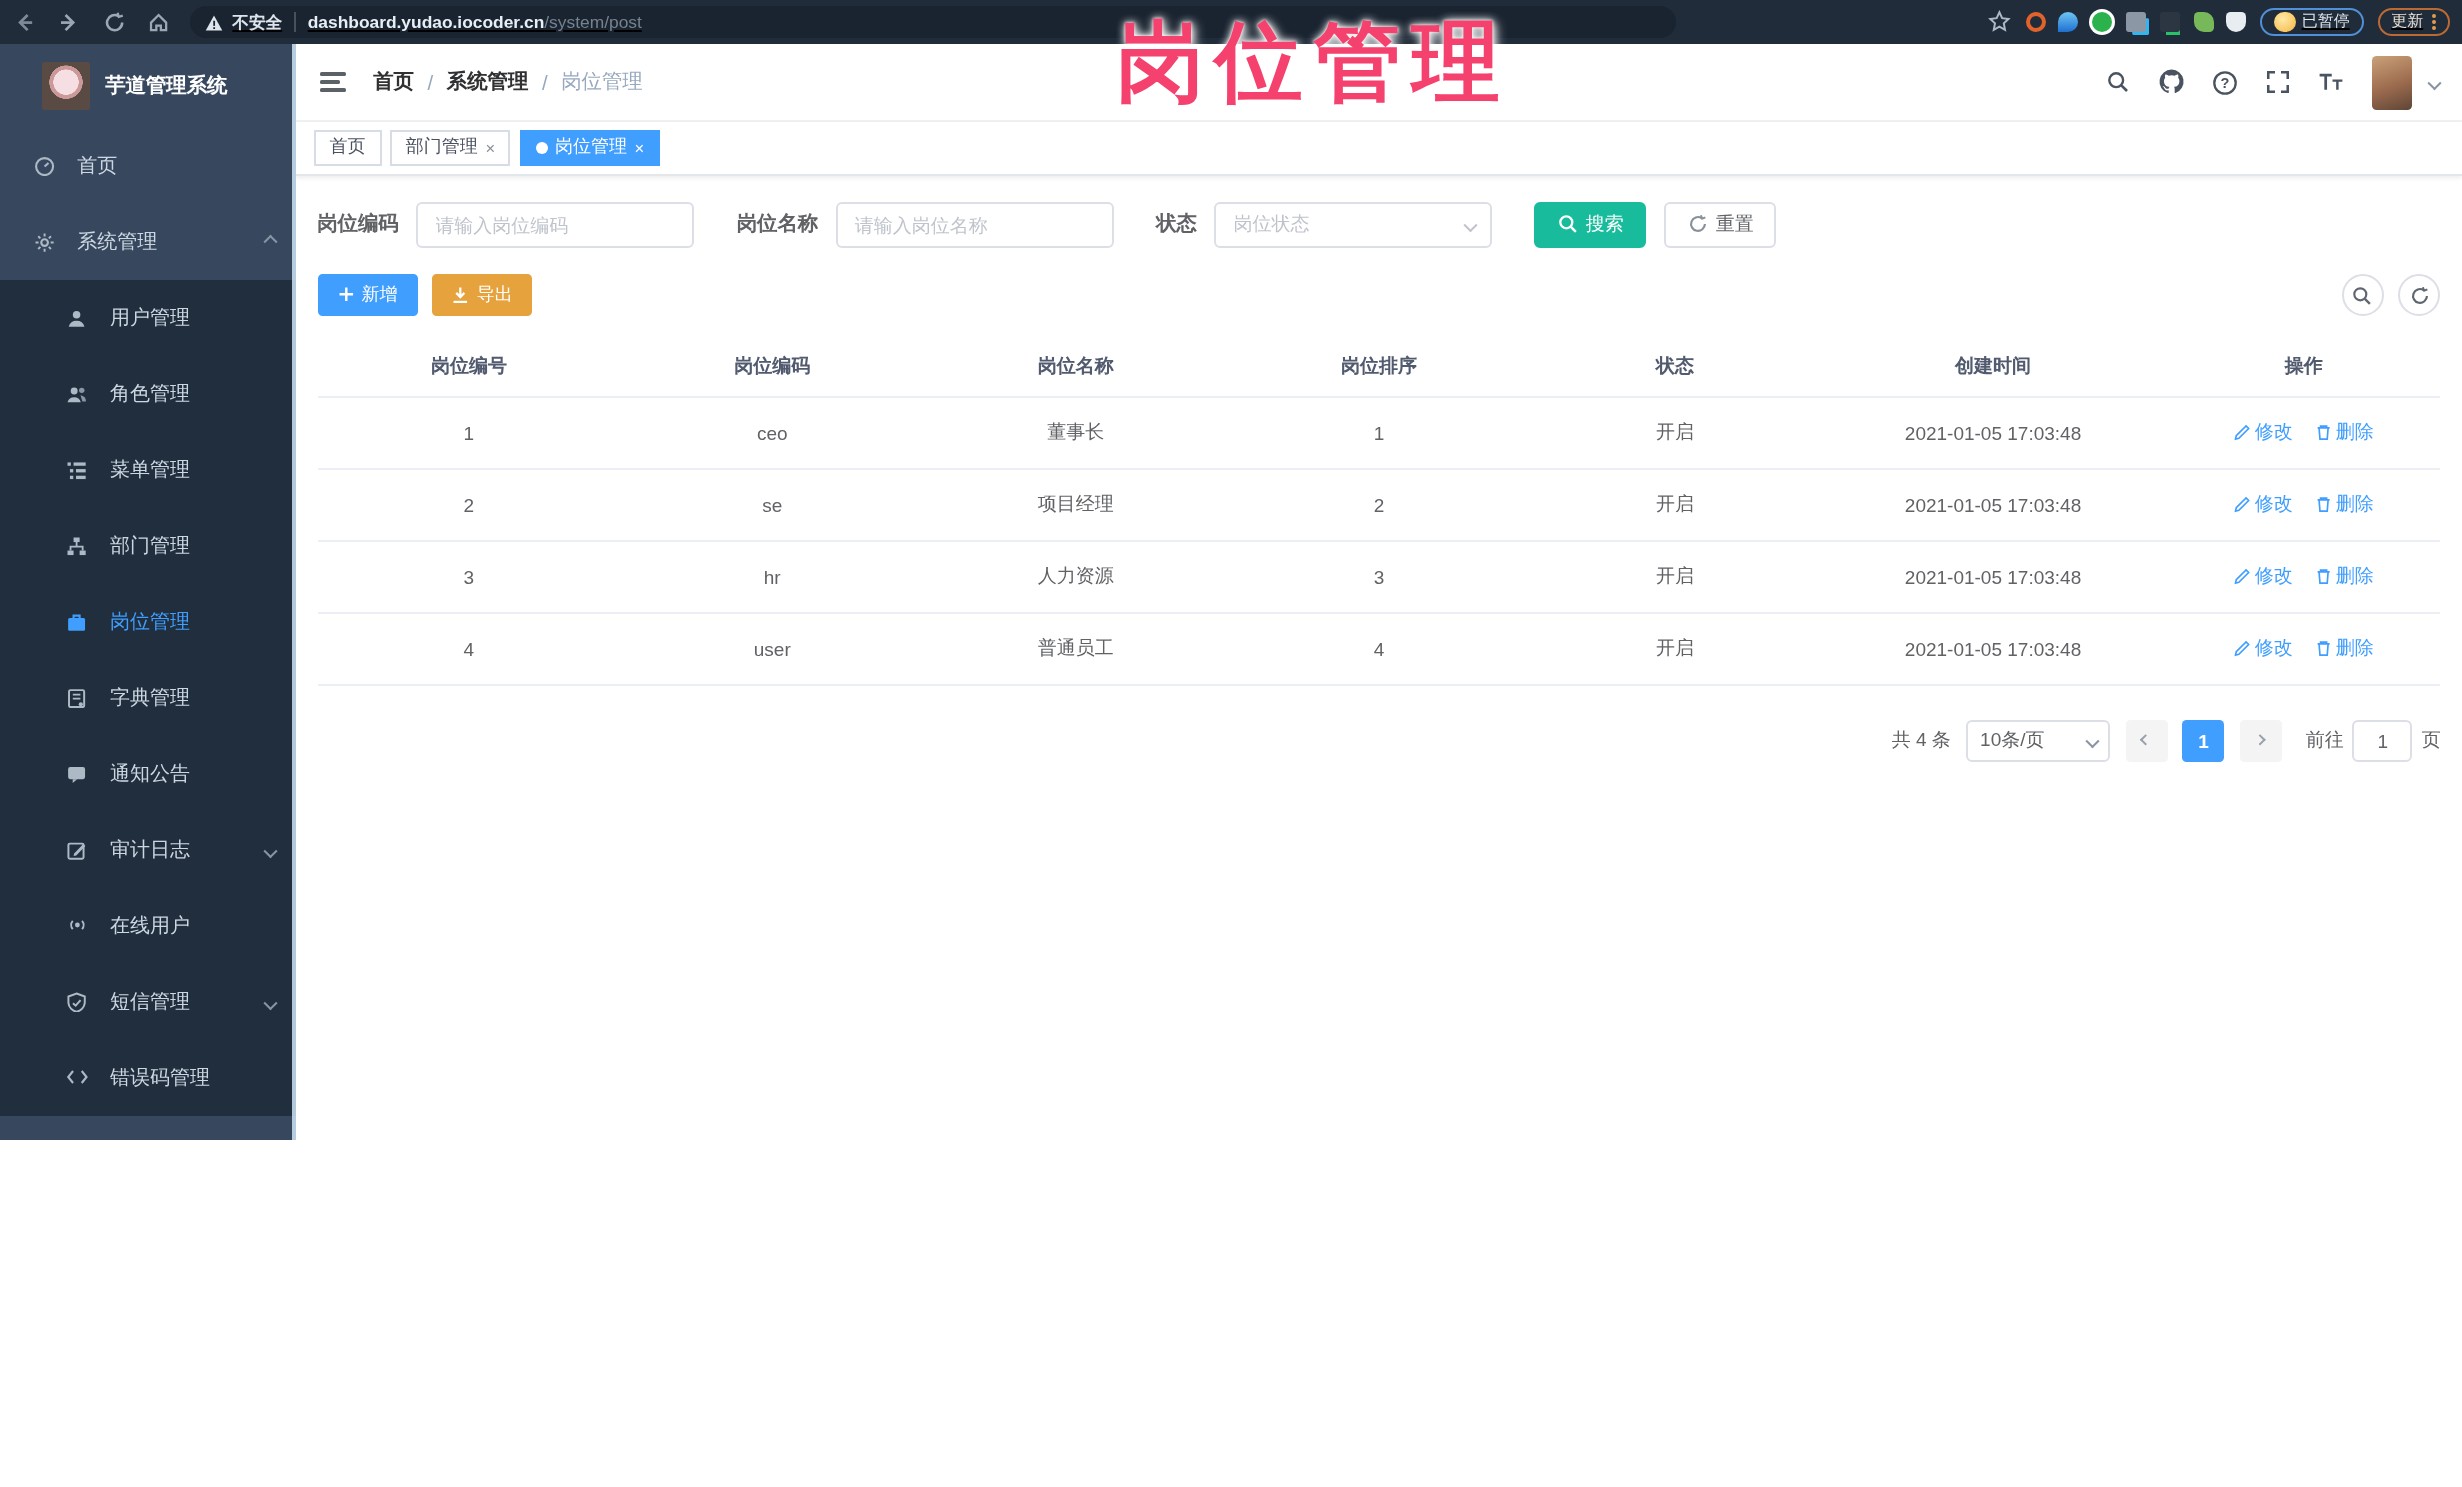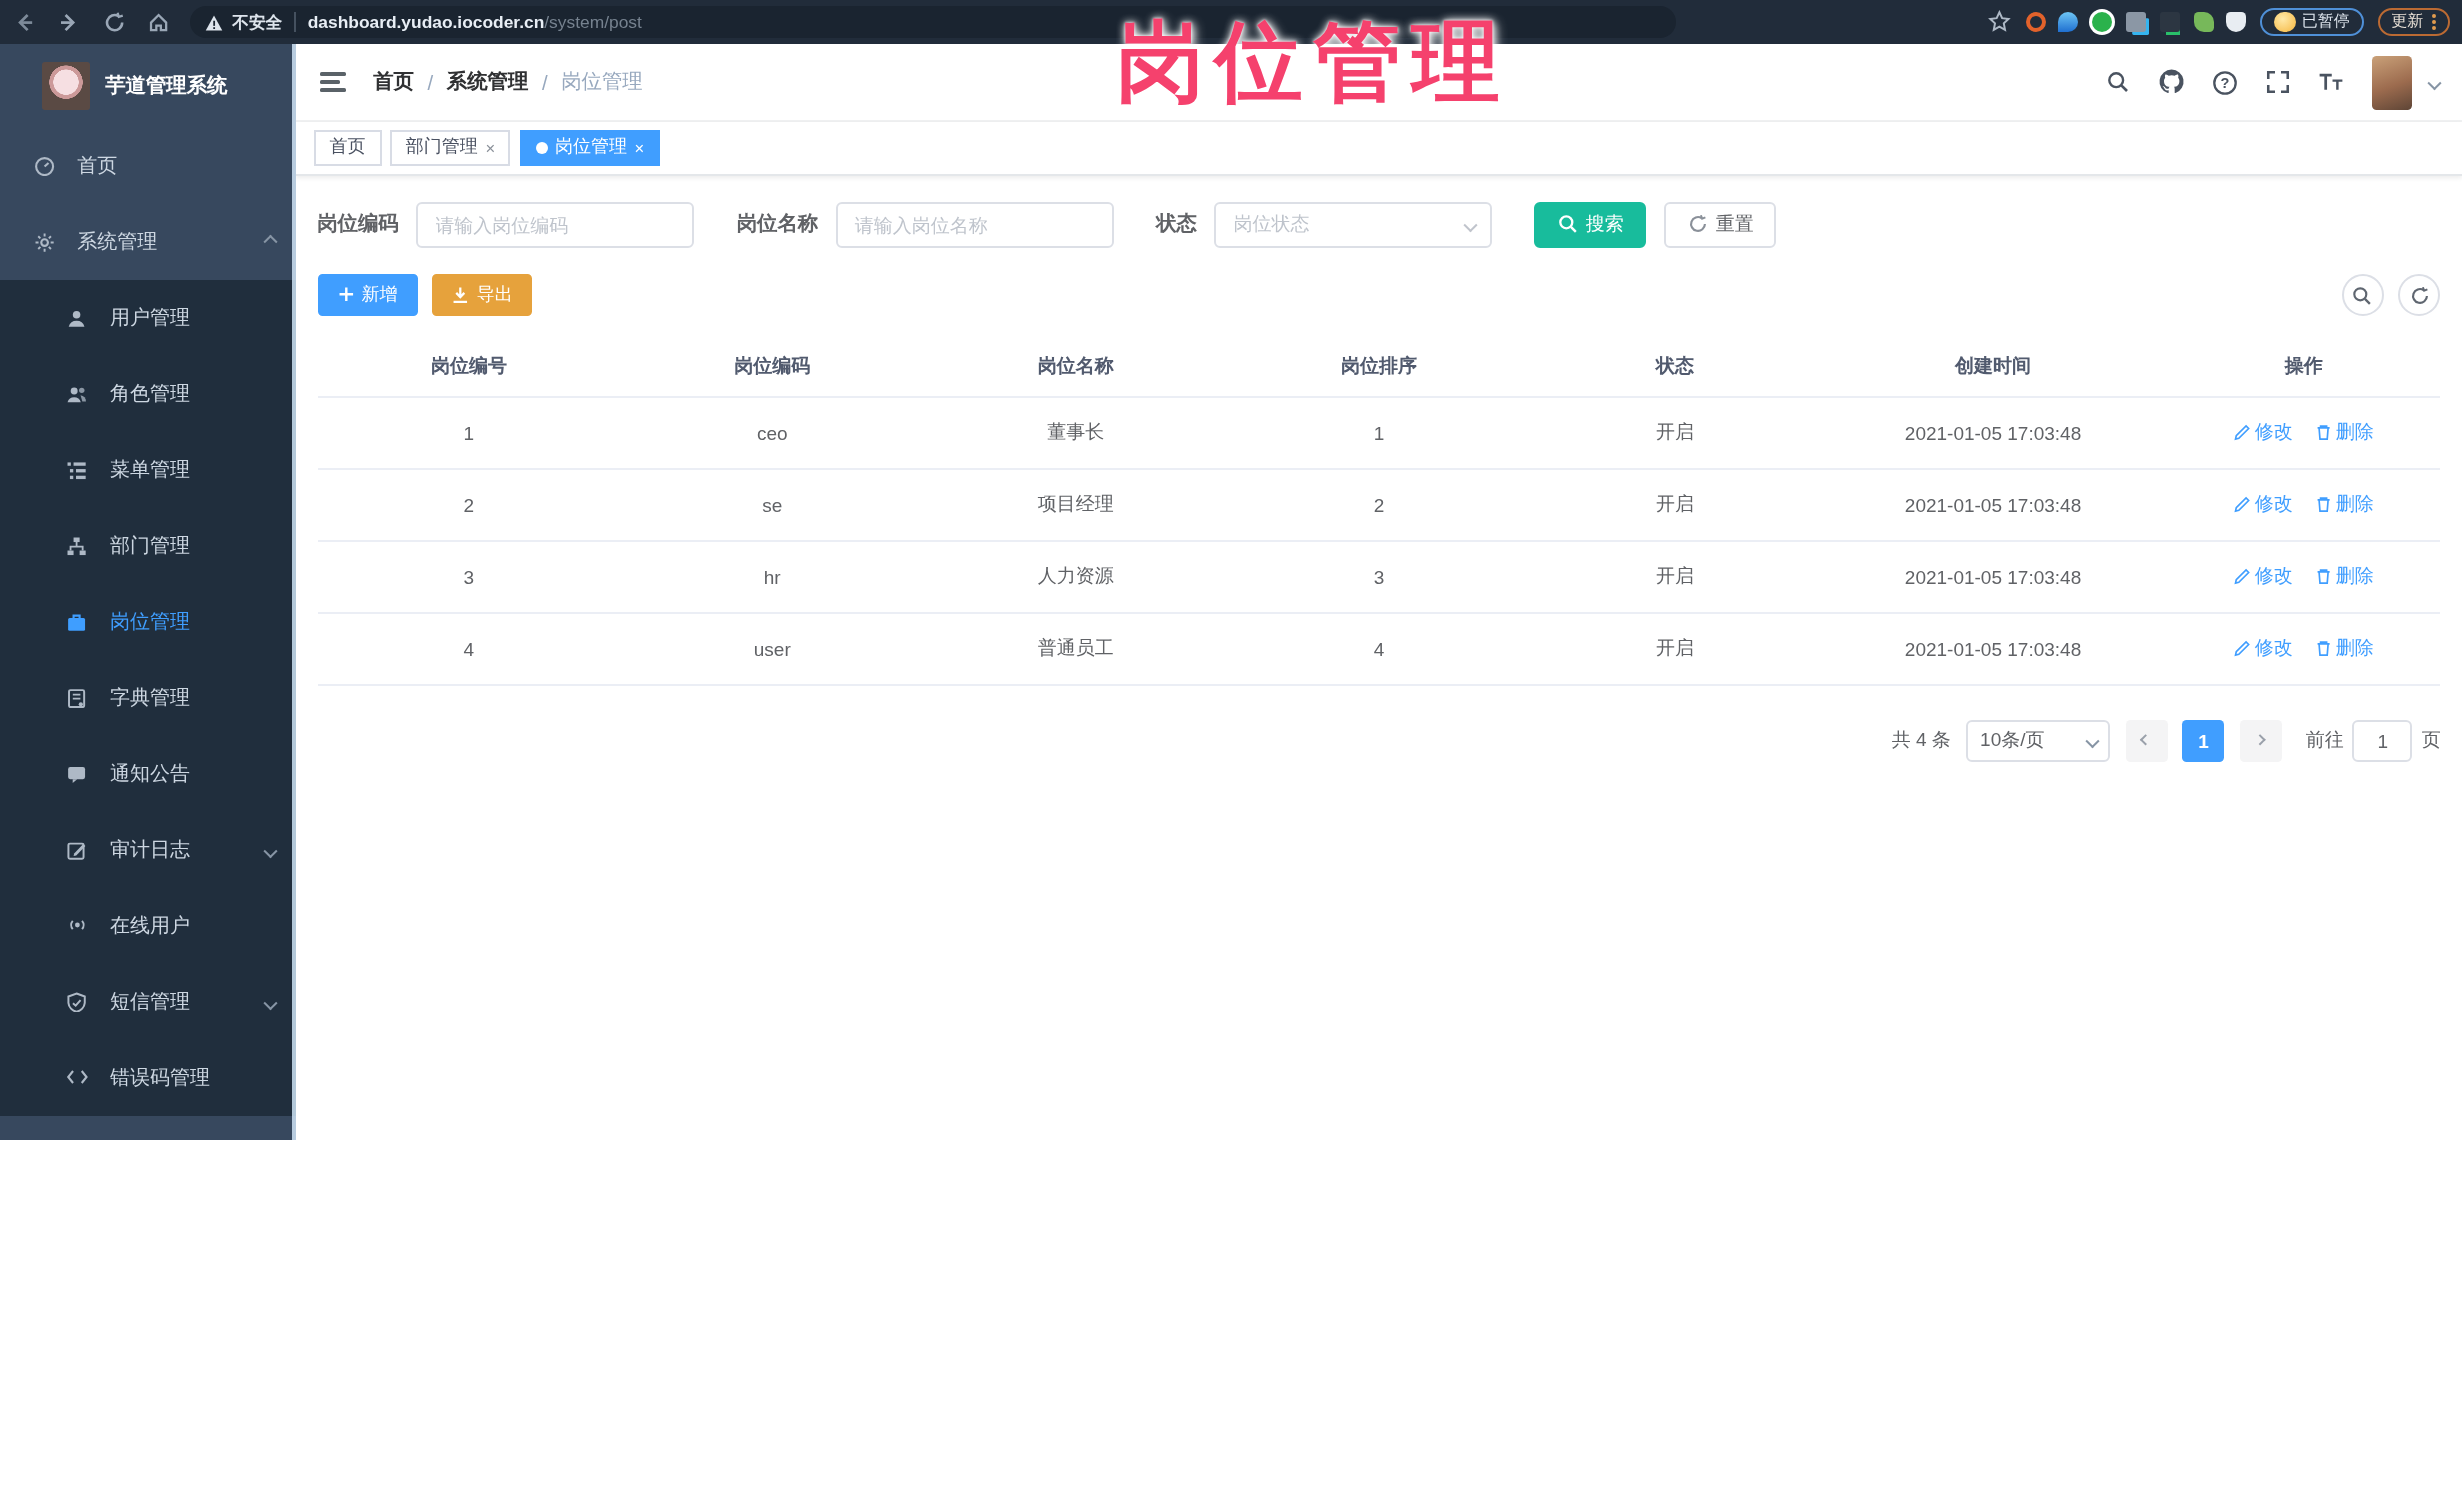--- a/index.html
+++ b/index.html
@@ -1,17 +1,17 @@
 <!DOCTYPE html>
 <html style="font-size:12px"><head>
 <meta charset="utf-8">
 <style>
   * { margin:0; padding:0; box-sizing:border-box; }
   html,body { width:2462px; height:1488px; background:#fff; font-family:"Liberation Sans","DejaVu Sans",sans-serif; }
-  .viewport { width:2462px; height:1140px; overflow:hidden; position:relative; }
+  .viewport { width:2462px; height:1140px; overflow:hidden; position:relative;text-decoration:underline; }
   .scale { width:1231px; height:744px; transform:scale(2); transform-origin:0 0; position:relative; }
 
   
   .browser-bar { height:22px; background:#212c3a; display:flex; align-items:center; padding:0 6px; color:#9aa7b6; position:relative; }
   .bnav { display:flex; align-items:center; gap:10.6px; margin-right:9px; }
   .bnav .bicon { width:12px; height:12px; display:flex; align-items:center; justify-content:center; cursor:pointer; }
   .omnibox { flex:1; max-width:743px; height:16px; background:#1a2430; border-radius:8.3px; display:flex; align-items:center; padding:0 7.6px; gap:6px; overflow:hidden; }
   .sec-chip { display:flex; align-items:center; gap:3.8px; color:#dde4ec; font-size:8.3px; font-weight:bold; white-space:nowrap; }
   .sec-sep { width:0.8px; height:10px; background:#45515f; }
   .url { font-size:8.7px; font-weight:bold; color:#e8eef5; white-space:nowrap; }

